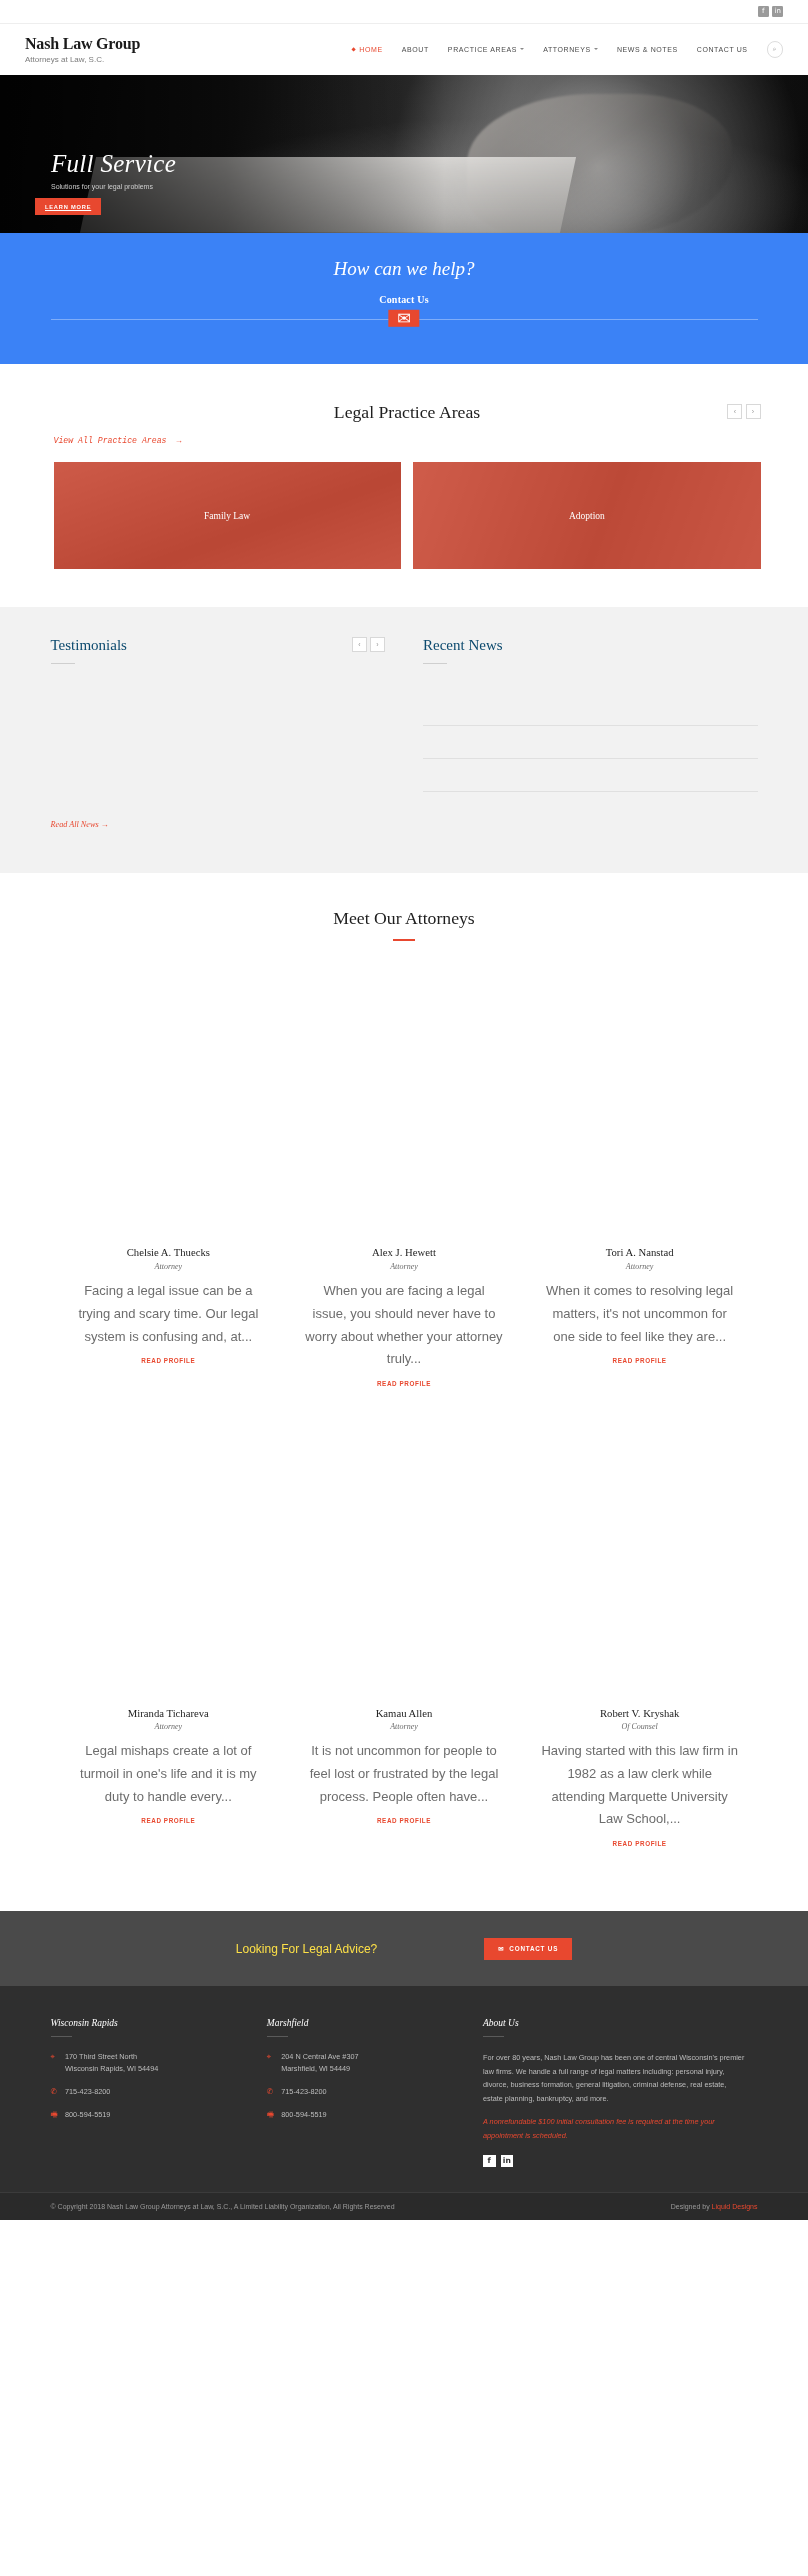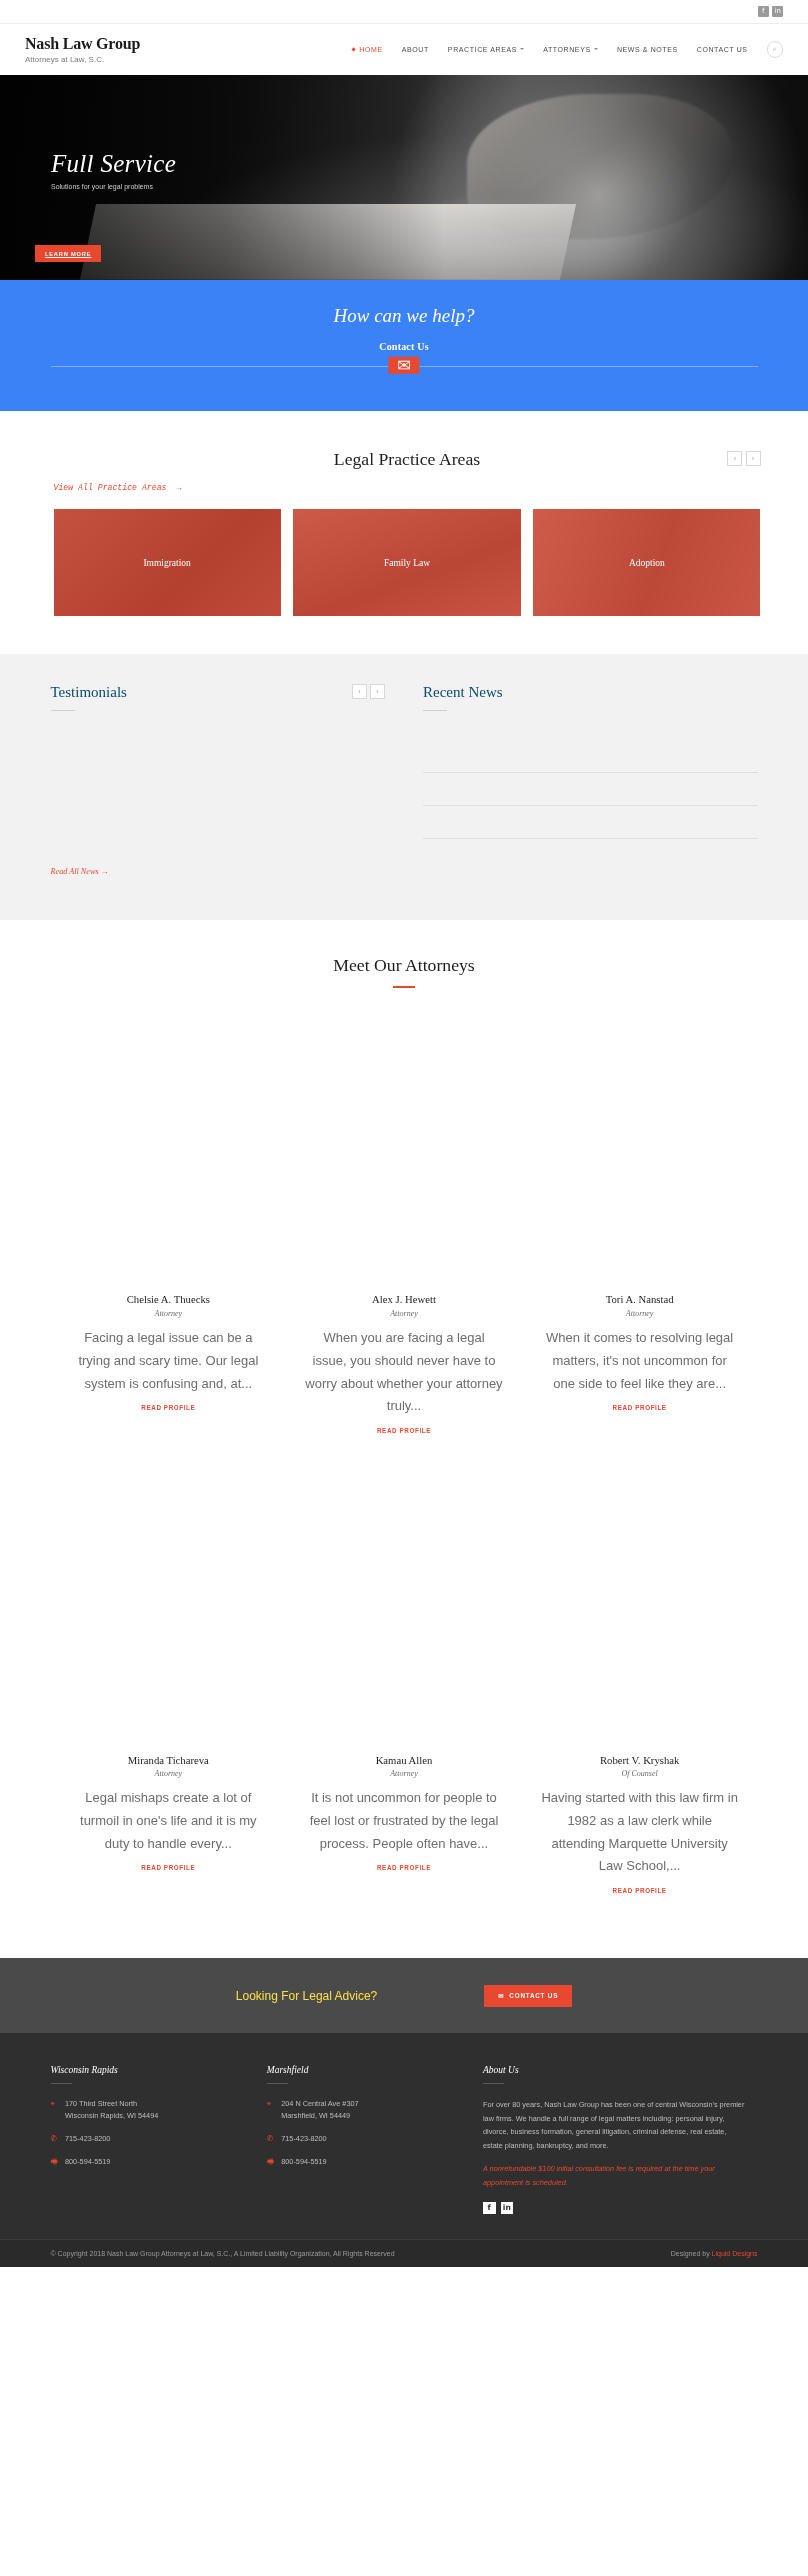--- a/index.html
+++ b/index.html
@@ -97,21 +97,21 @@
     border-radius: 50%;
     display: flex;
     align-items: center;
     justify-content: center;
     color: #999;
     font-size: 7px;
   }
 
   
   .hero {
-    height: 205px;
+    height: 158px;
     position: relative;
     overflow: hidden;
     background: #111;
     padding-left: 43px;
   }
   .hero-photo {
     position: absolute;
     inset: 0;
     background:
       radial-gradient(circle at 74% 58%, rgba(230,230,230,0.95) 0%, rgba(150,150,150,0.6) 16%, rgba(40,40,40,0.2) 34%, rgba(0,0,0,0) 55%),
@@ -509,25 +509,20 @@
       <div class="arrows">
         <button class="arrow-btn">‹</button>
         <button class="arrow-btn">›</button>
       </div>
       <h2 class="sec-title">Legal Practice Areas</h2>
       <a href="#" class="view-all">
         <span>View All Practice Areas</span>
         <span class="arr">→</span>
       </a>
       <div class="cards">
-        <div class="card c1">
-          <div class="bg"></div>
-          <div class="tint"></div>
-          <div class="label">Immigration</div>
-        </div>
         <div class="card c3">
           <div class="bg"></div>
           <div class="tint"></div>
           <div class="label">Family Law</div>
         </div>
         <div class="card c4">
           <div class="bg"></div>
           <div class="tint"></div>
           <div class="label">Adoption</div>
         </div>

